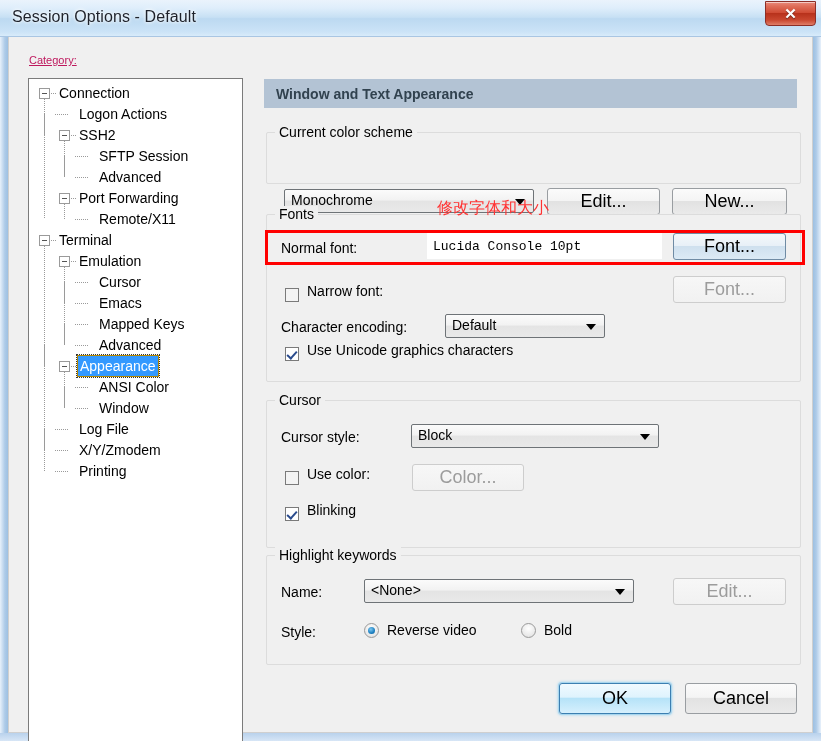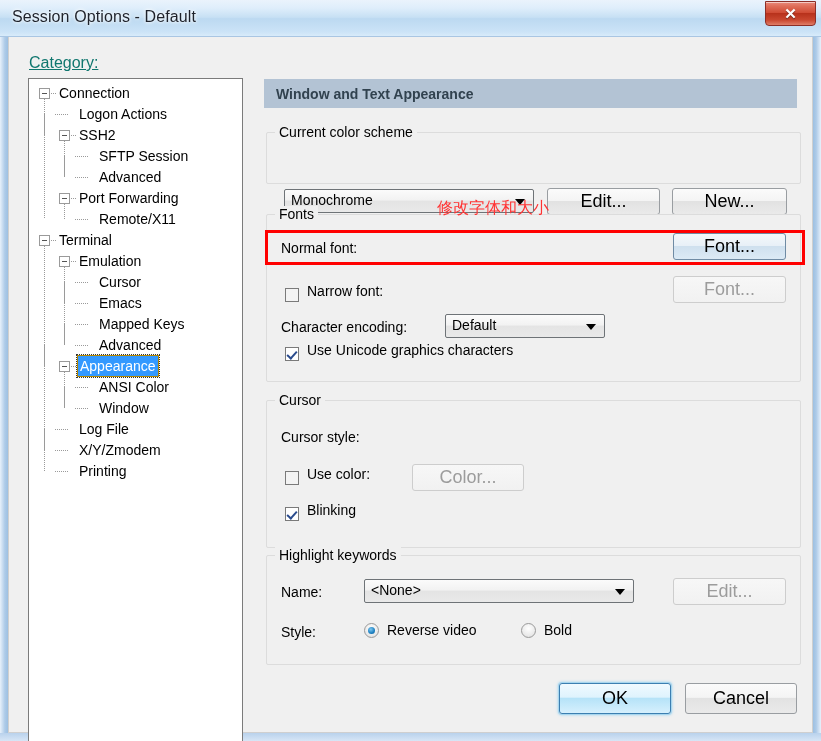--- a/index.html
+++ b/index.html
@@ -60,21 +60,21 @@
     position: absolute; left: 8px; top: 37px;
     width: 805px; height: 696px;
     background: #f0f0f0;
     border: 1px solid #cfcfcf;
     border-top: none;
   }
 
   
   .cat-label {
     position: absolute; left: 20px; top: 17px;
-    font-size: 16px; color: #0f766e; text-decoration: underline;
+    font-size: 11px; color: #be185d; text-decoration: underline;
   }
   .tree-box {
     position: absolute; left: 19px; top: 41px;
     width: 215px; height: 671px;
     background: #ffffff;
     border: 1px solid #7b7b7b;
     overflow: hidden;
   }
   .tree { position: relative; padding: 4px 0 0 0; }
   .node {
@@ -346,39 +346,44 @@
       <span class="carrow"></span>
     </div>
     <div class="btn" style="left:538px; top:151px; width:113px;">Edit...</div>
     <div class="btn" style="left:663px; top:151px; width:115px;">New...</div>
 
     <div class="group" style="left:257px; top:177px; width:535px; height:168px;text-align:right;">
       <div class="gtitle">Fonts</div>
     </div>
 
     <div class="lbl-static" style="left:272px; top:203px;">Normal font:</div>
+    <div class="valfield" style="left:418px; top:196px; width:235px; height:26px;">Lucida Console 10pt</div>
     <div class="btn hover" style="left:664px; top:196px; width:113px;">Font...</div>
 
     <div class="cbox" style="left:276px; top:251px;"></div>
     <div class="lbl-static" style="left:298px; top:246px;">Narrow font:</div>
     <div class="btn disabled" style="left:664px; top:239px; width:113px;">Font...</div>
 
     <div class="lbl-static" style="left:272px; top:282px;">Character encoding:</div>
     <div class="combo" style="left:436px; top:277px; width:160px;">
       <span class="cval">Default</span>
       <span class="carrow"></span>
     </div>
 
     <div class="cbox checked" style="left:276px; top:310px;"></div>
     <div class="lbl-static" style="left:298px; top:305px;">Use Unicode graphics characters</div>
 
     <div class="group" style="left:257px; top:363px; width:535px; height:148px;">
       <div class="gtitle">Cursor</div>
     </div>
     <div class="lbl-static" style="left:272px; top:392px;">Cursor style:</div>
+    <div class="combo" style="left:402px; top:387px; width:248px;">
+      <span class="cval">Block</span>
+      <span class="carrow"></span>
+    </div>
 
     <div class="cbox" style="left:276px; top:434px;"></div>
     <div class="lbl-static" style="left:298px; top:429px;">Use color:</div>
     <div class="btn disabled" style="left:403px; top:427px; width:112px;">Color...</div>
 
     <div class="cbox checked" style="left:276px; top:470px;"></div>
     <div class="lbl-static" style="left:298px; top:465px;">Blinking</div>
 
     <div class="group" style="left:257px; top:518px; width:535px; height:110px;">
       <div class="gtitle">Highlight keywords</div>

